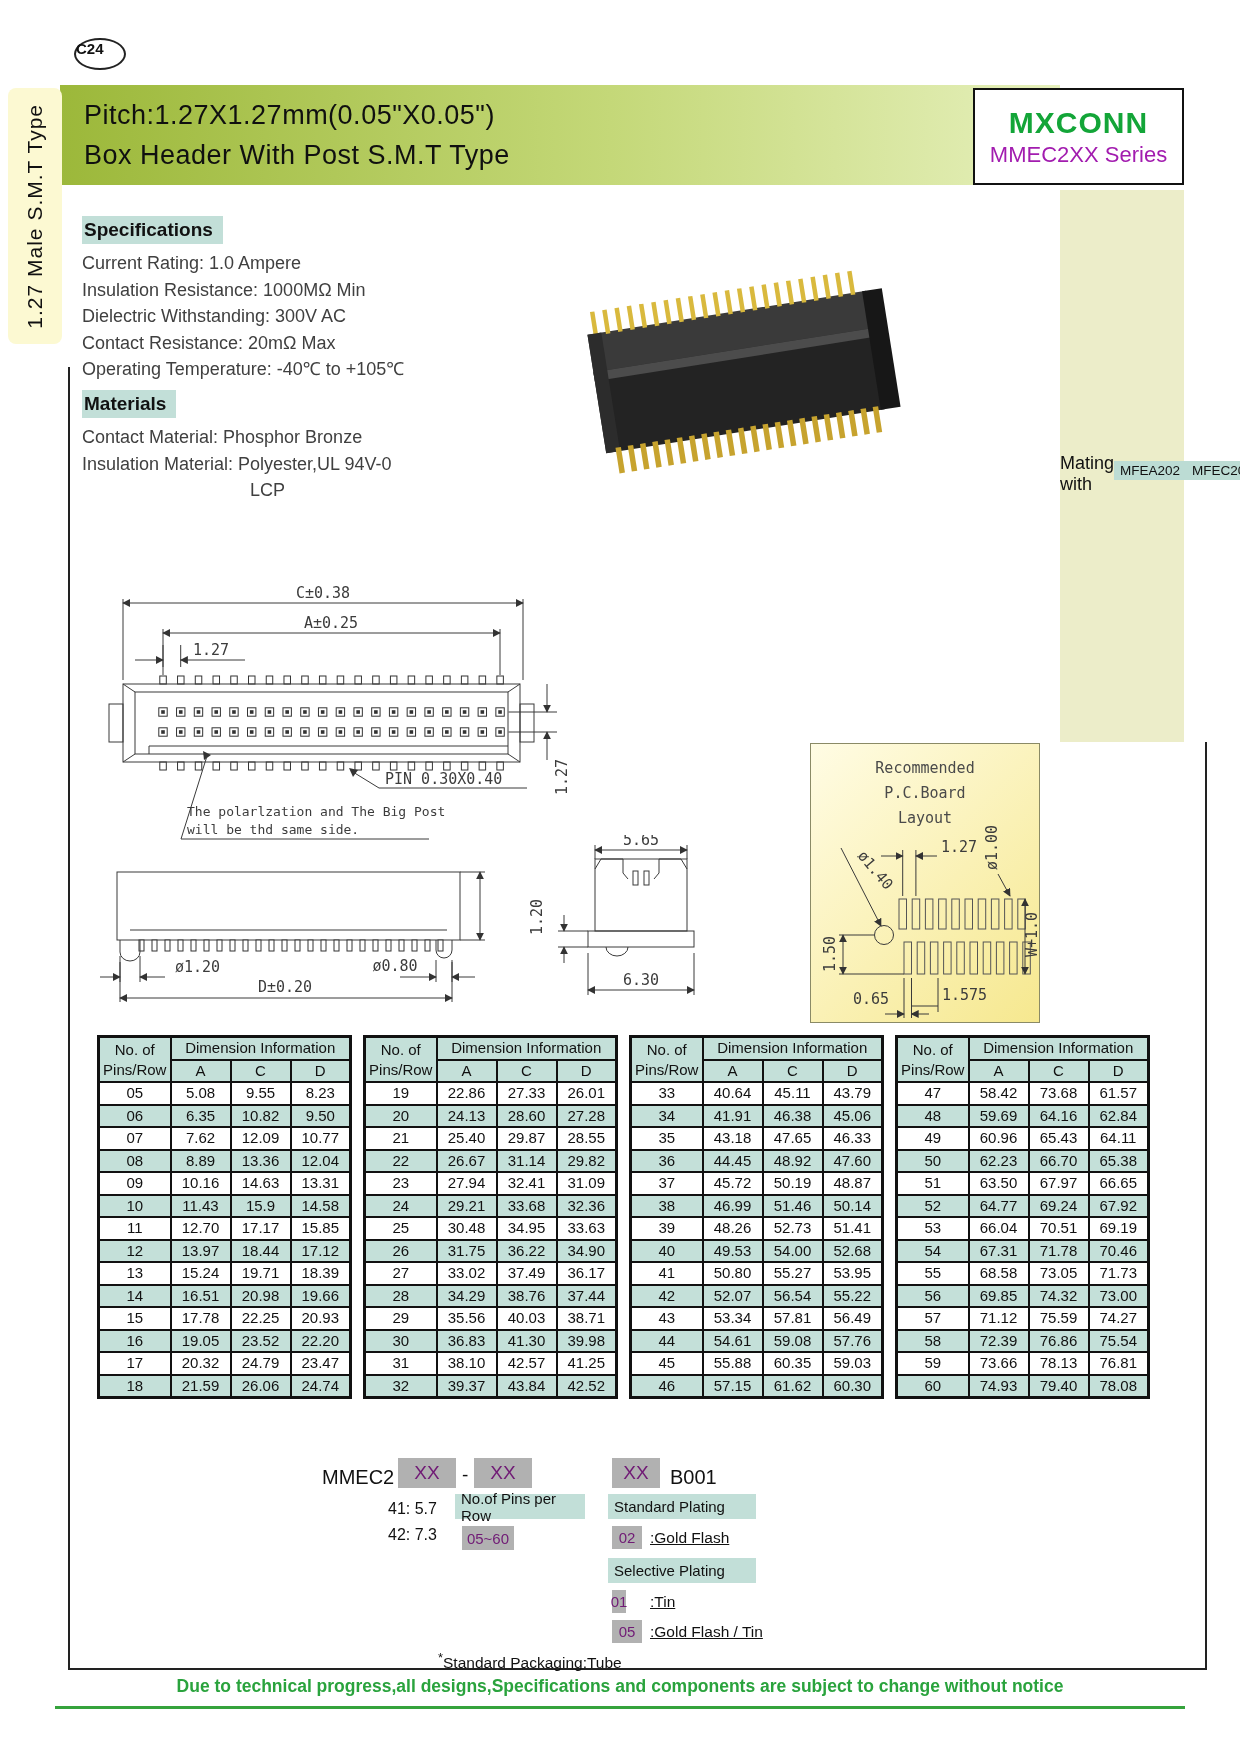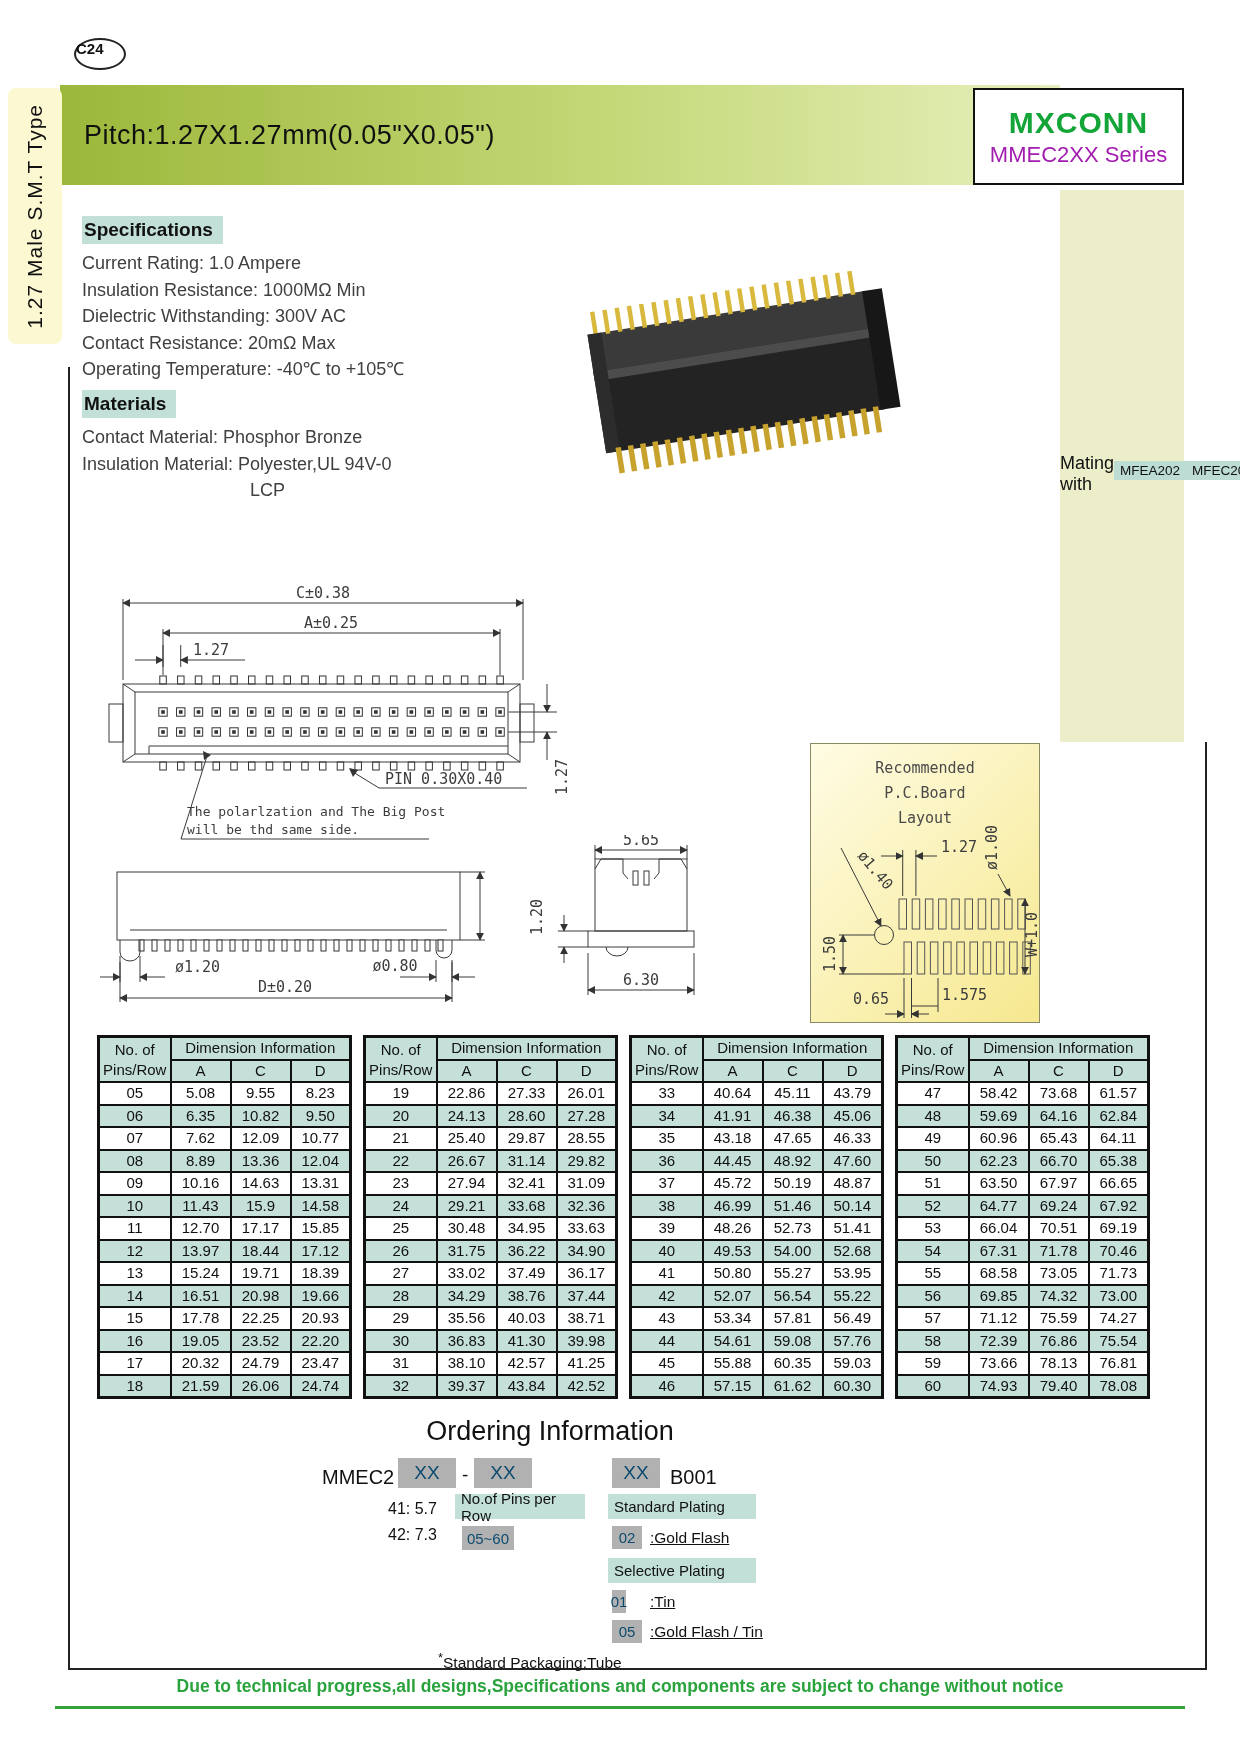--- a/index.html
+++ b/index.html
@@ -48,21 +48,21 @@
   table.dimtable th,table.dimtable td{border:2px solid #111;text-align:center;font-weight:normal;
     font-size:15px;padding:0;height:20.5px;line-height:16px;background:#fff;}
   table.dimtable thead th{background:#c4e0d9;}
   table.dimtable th.pinshead div{line-height:20px;}
   table.dimtable tbody tr:nth-child(even) td{background:#c4e0d9;}
   table.dimtable col.c1{width:72px;}
   table.dimtable col.c2{width:60px;}
 
   
   .ordtitle{left:330px;top:1416px;width:440px;text-align:center;font-size:27px;color:#111;}
-  .graybox{background:#b1b1b1;color:#0c4a6e;display:flex;align-items:center;justify-content:center;font-size:19px;}
+  .graybox{background:#b1b1b1;color:#701a75;display:flex;align-items:center;justify-content:center;font-size:19px;}
   .tealband{background:#c2dfd8;font-size:15px;display:flex;align-items:center;padding-left:6px;box-sizing:border-box;}
   .plain16{font-size:16px;color:#111;}
   .uline{font-size:15.5px;text-decoration:underline;color:#111;}
 
   
   .frameline{background:#222;}
   .footer{left:0;top:1676px;width:1240px;text-align:center;color:#2aa33d;font-weight:bold;font-size:17.5px;}
   .greenline{left:55px;top:1706px;width:1130px;height:3px;background:#35a33c;}
 </style>
 </head>
@@ -78,20 +78,21 @@
       <pattern id="hatch" width="5" height="5" patternUnits="userSpaceOnUse" patternTransform="rotate(45)">
         <line x1="0" y1="0" x2="0" y2="5" stroke="#555" stroke-width="1.4"></line>
       </pattern>
     </defs>
   </svg>
 
   <div class="abs code-badge">C24</div>
 
   <div class="abs titlebar">
     <div>Pitch:1.27X1.27mm(0.05"X0.05")</div>
+    <div>Box Header With Post S.M.T Type</div>
   </div>
 
   <div class="abs brandbox">
     <div class="brand">MXCONN</div>
     <div class="series">MMEC2XX Series</div>
   </div>
 
   <div class="abs sidetab">
     <span>1.27 Male S.M.T Type</span>
   </div>
@@ -967,21 +968,20 @@
           <tr>
             <td>60</td>
             <td>74.93</td>
             <td>79.40</td>
             <td>78.08</td>
           </tr>
         </tbody>
       </table>
     </div>
 
-  <div class="abs ordtitle">Ordering Information</div>
 
   <div class="abs plain16" style="left:322px;top:1466px;font-size:20px;">MMEC2</div>
   <div class="abs graybox" style="left:398px;top:1458px;width:58px;height:30px;">XX</div>
   <div class="abs plain16" style="left:462px;top:1464px;font-size:19px;">-</div>
   <div class="abs graybox" style="left:474px;top:1458px;width:58px;height:30px;">XX</div>
   <div class="abs graybox" style="left:612px;top:1458px;width:48px;height:30px;">XX</div>
   <div class="abs plain16" style="left:670px;top:1466px;font-size:20px;">B001</div>
 
   <div class="abs plain16" style="left:388px;top:1500px;">41: 5.7</div>
   <div class="abs plain16" style="left:388px;top:1526px;">42: 7.3</div>

